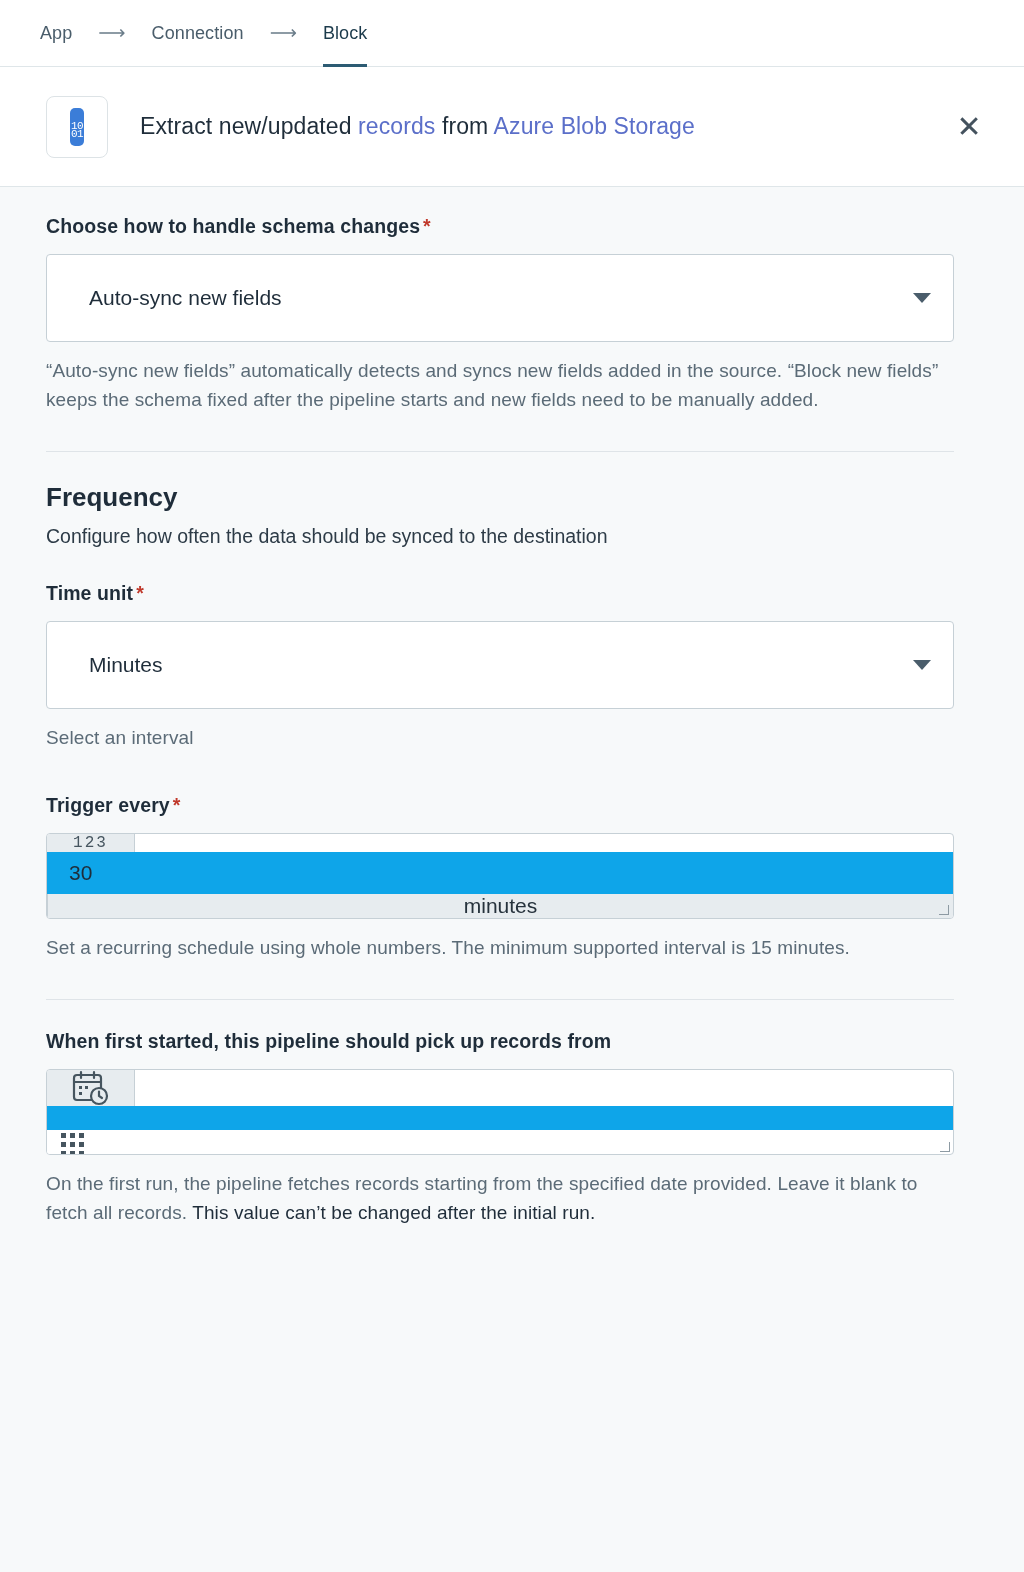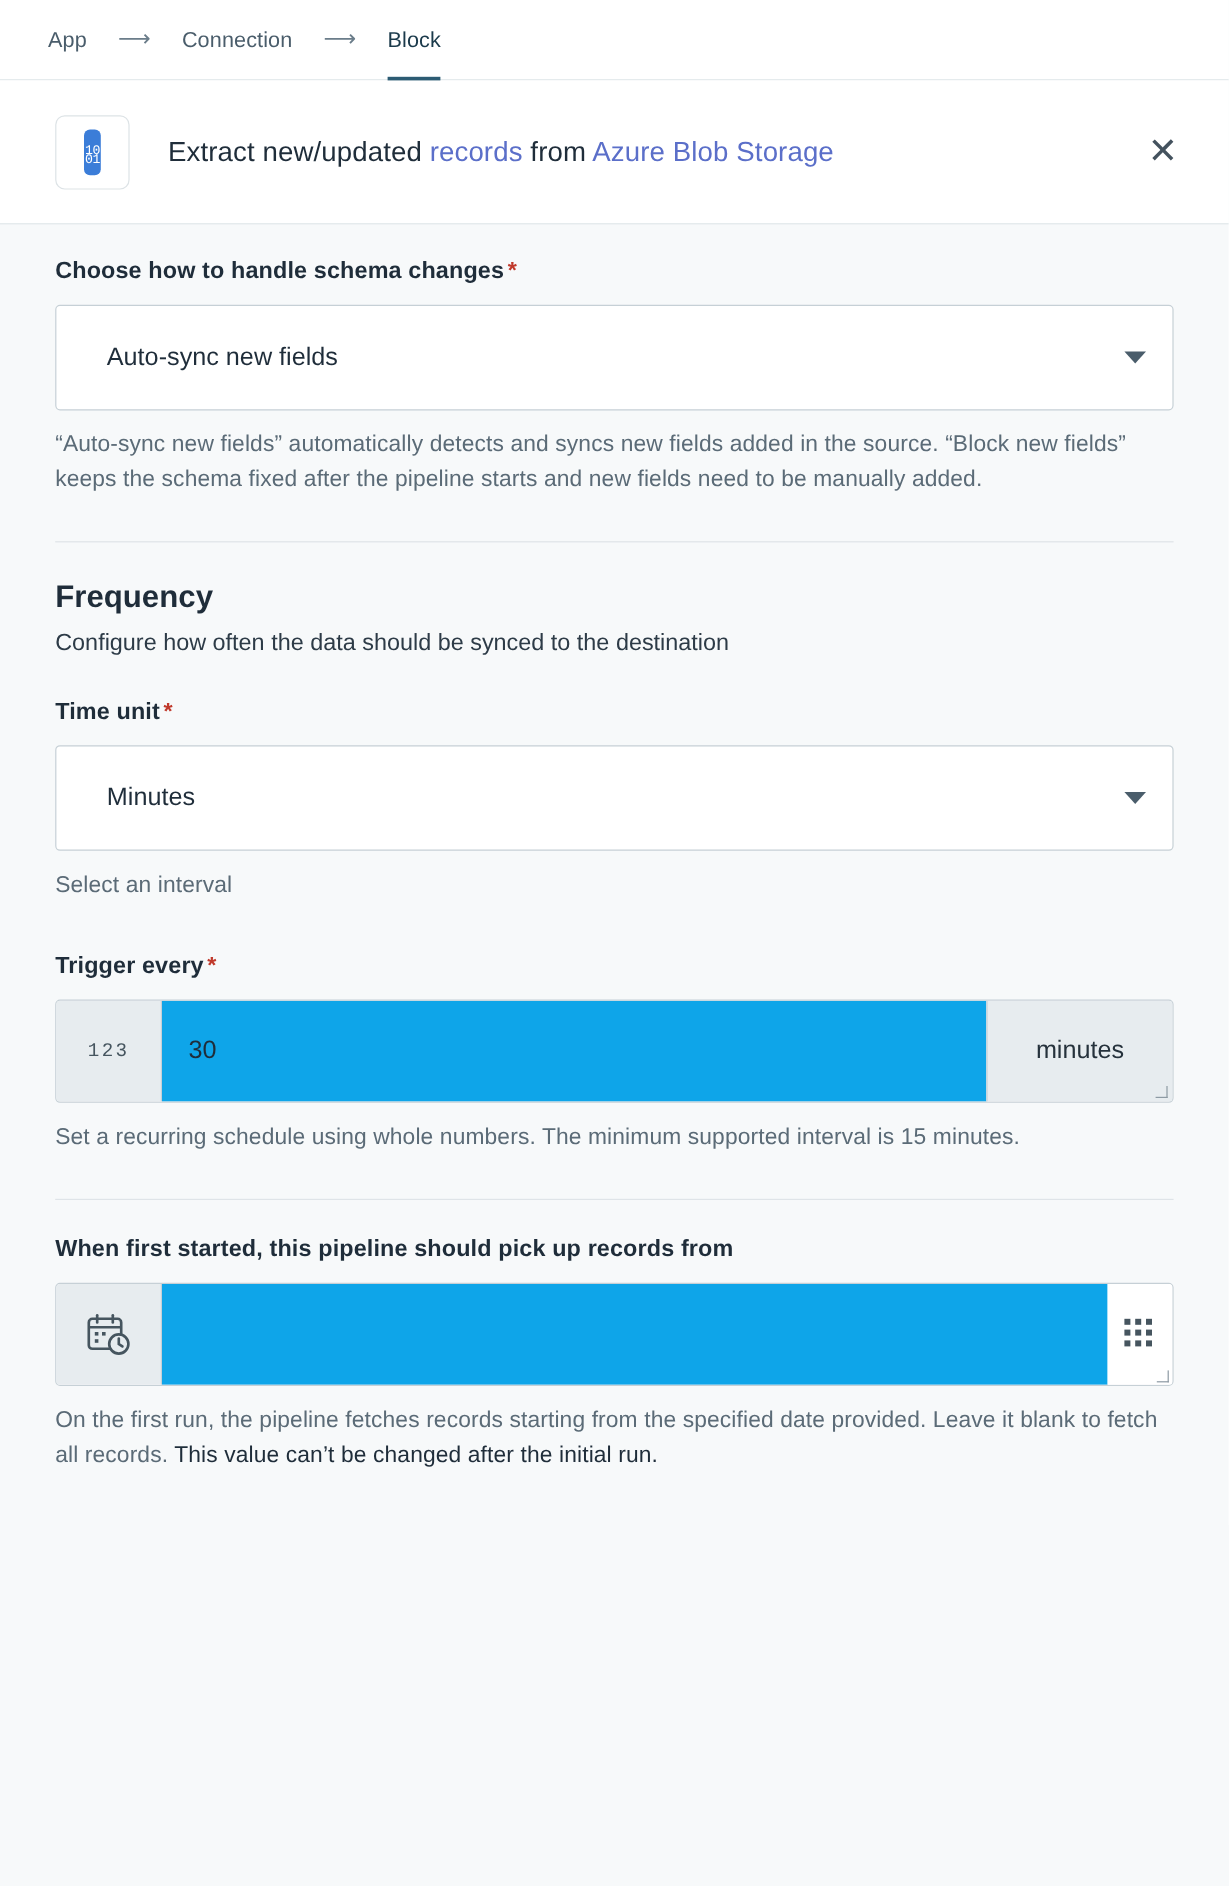--- a/index.html
+++ b/index.html
@@ -105,21 +105,21 @@
     align-items: center;
     justify-content: center;
     color: #44525e;
     font-size: 30px;
     cursor: pointer;
     line-height: 1;
   }
 
   
   .body {
-    padding: 28px 46px 40px 46px;
+    padding: 28px 70px 40px 46px;
   }
   .field-label {
     font-size: 19.5px;
     font-weight: bold;
     color: #1f2d3a;
     margin: 0 0 16px 0;
     letter-spacing: 0.1px;
   }
   .req {
     color: #c0392b;
@@ -172,20 +172,21 @@
   }
 
   
   .input-group {
     display: flex;
     height: 86px;
     border: 1px solid #c6d0d6;
     border-radius: 4px;
     overflow: hidden;
     background: #ffffff;
+    flex-direction: column;
   }
   .addon {
     background: #e7ecef;
     display: flex;
     align-items: center;
     justify-content: center;
     color: #46555f;
     font-size: 17px;
     flex: 0 0 auto;
   }

